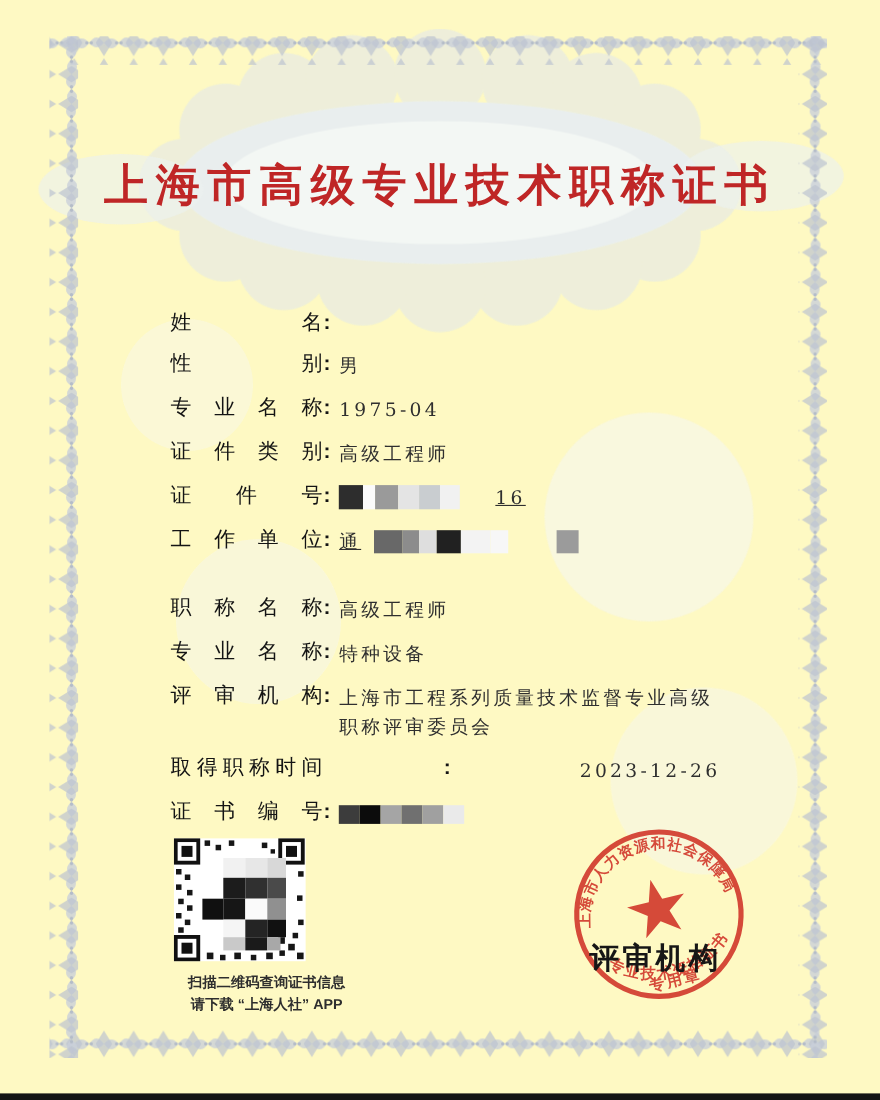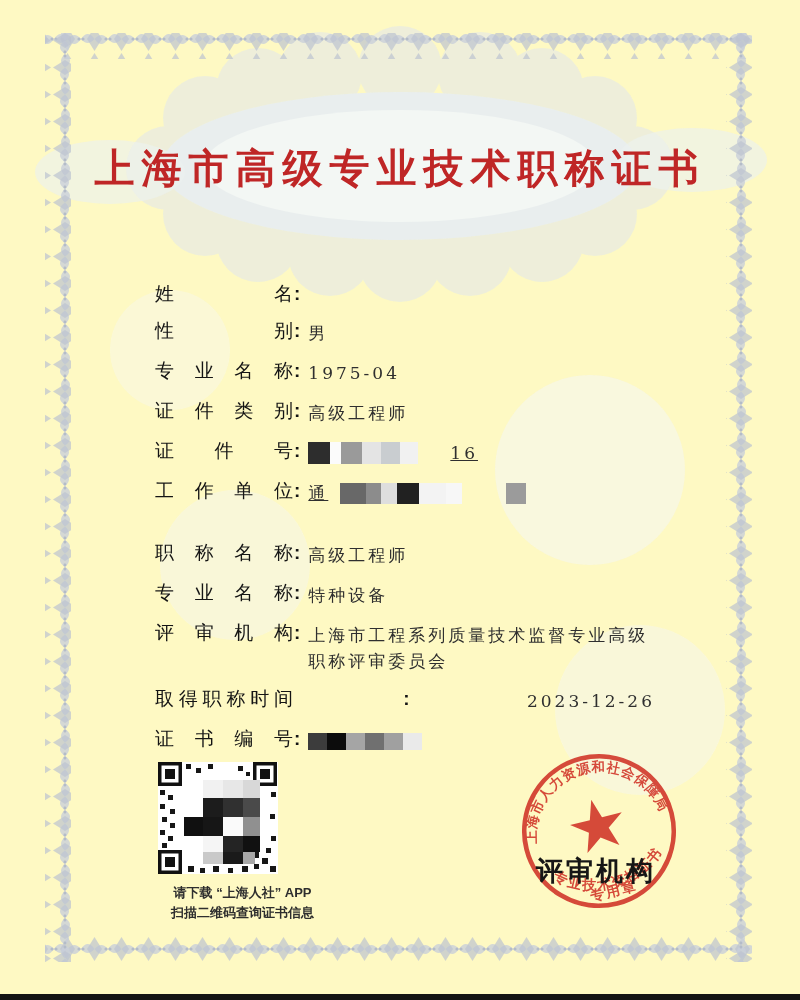--- a/index.html
+++ b/index.html
@@ -233,22 +233,22 @@
       <rect x="45" y="74" width="20" height="16" fill="#f5f5f5"></rect>
         <rect x="65" y="74" width="20" height="16" fill="#242424"></rect>
         <rect x="85" y="74" width="17" height="16" fill="#111111"></rect>
       <rect x="45" y="90" width="20" height="12" fill="#c9c9c9"></rect>
         <rect x="65" y="90" width="20" height="12" fill="#1a1a1a"></rect>
         <rect x="85" y="90" width="12" height="12" fill="#a8a8a8"></rect>
     </g>
   </svg>
 
   <div class="qr-caption" data-name="qr-caption">
+    <div data-name="qr-caption-line2">扫描二维码查询证书信息</div>
     <div data-name="qr-caption-line1">请下载 “上海人社” APP</div>
-    <div data-name="qr-caption-line2">扫描二维码查询证书信息</div>
   </div>
 
   <svg class="seal" data-name="official-seal" viewBox="0 0 160 160" xmlns="http://www.w3.org/2000/svg">
     <defs>
       <path id="sealTopArc" d="M 18.2 91.6 A 62 62 0 1 1 141.8 91.6"></path>
       <path id="sealBotArc" d="M 24 115 A 80 80 0 0 0 136 115"></path>
     </defs>
     <g transform="rotate(-14 80 82)" opacity="0.92">
       <circle data-name="seal-ring" cx="80" cy="82" r="72" fill="none" stroke="#d23b2e" stroke-width="4.5"></circle>
       <polygon data-name="seal-star-icon" fill="#d23b2e" points="80,51 86.05,69.67 105.68,69.66 89.80,81.18 95.87,99.84 80,88.3 64.13,99.84 70.20,81.18 54.32,69.66 73.95,69.67"></polygon>

